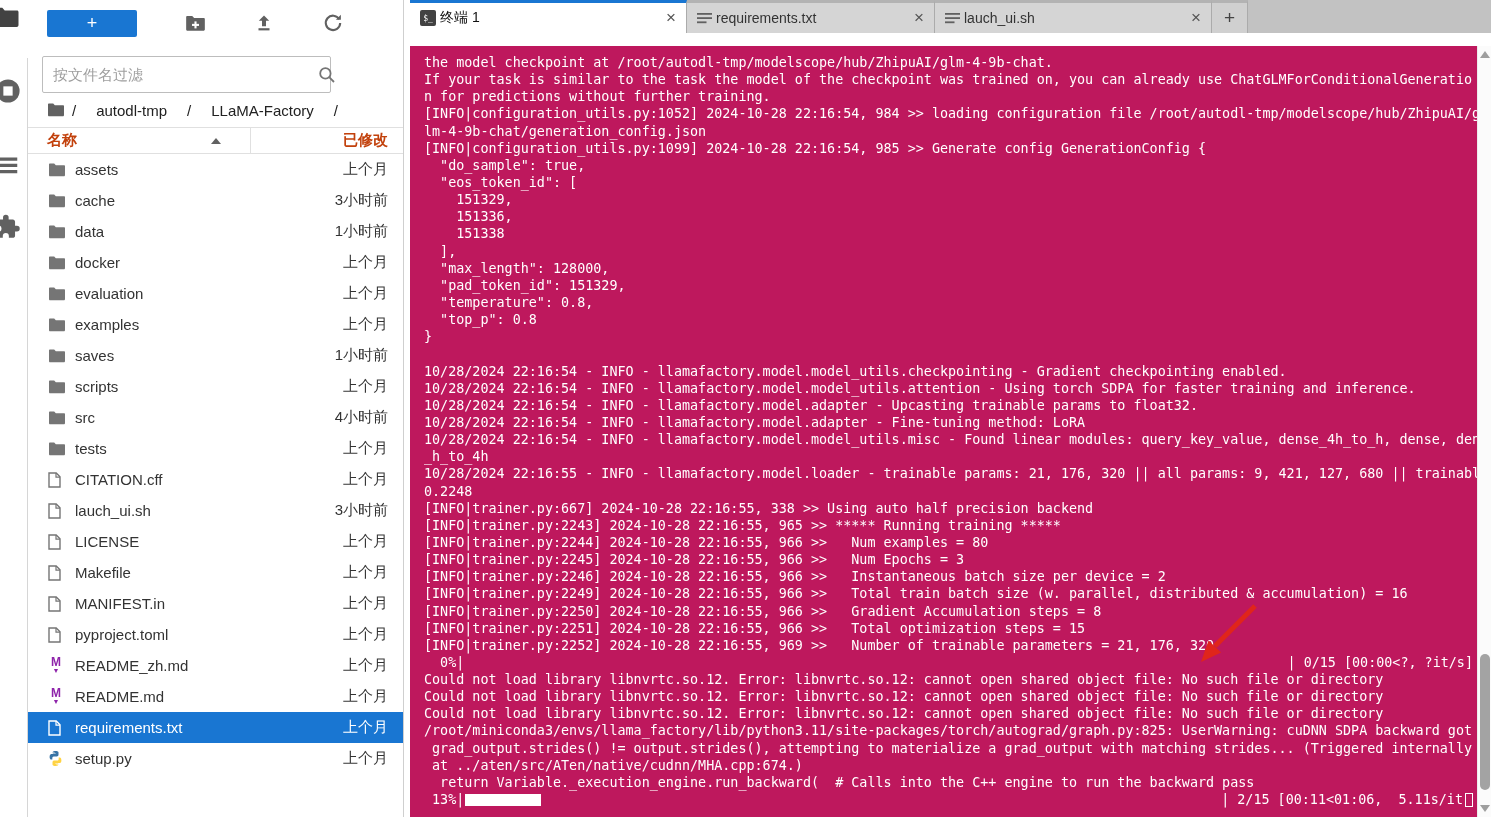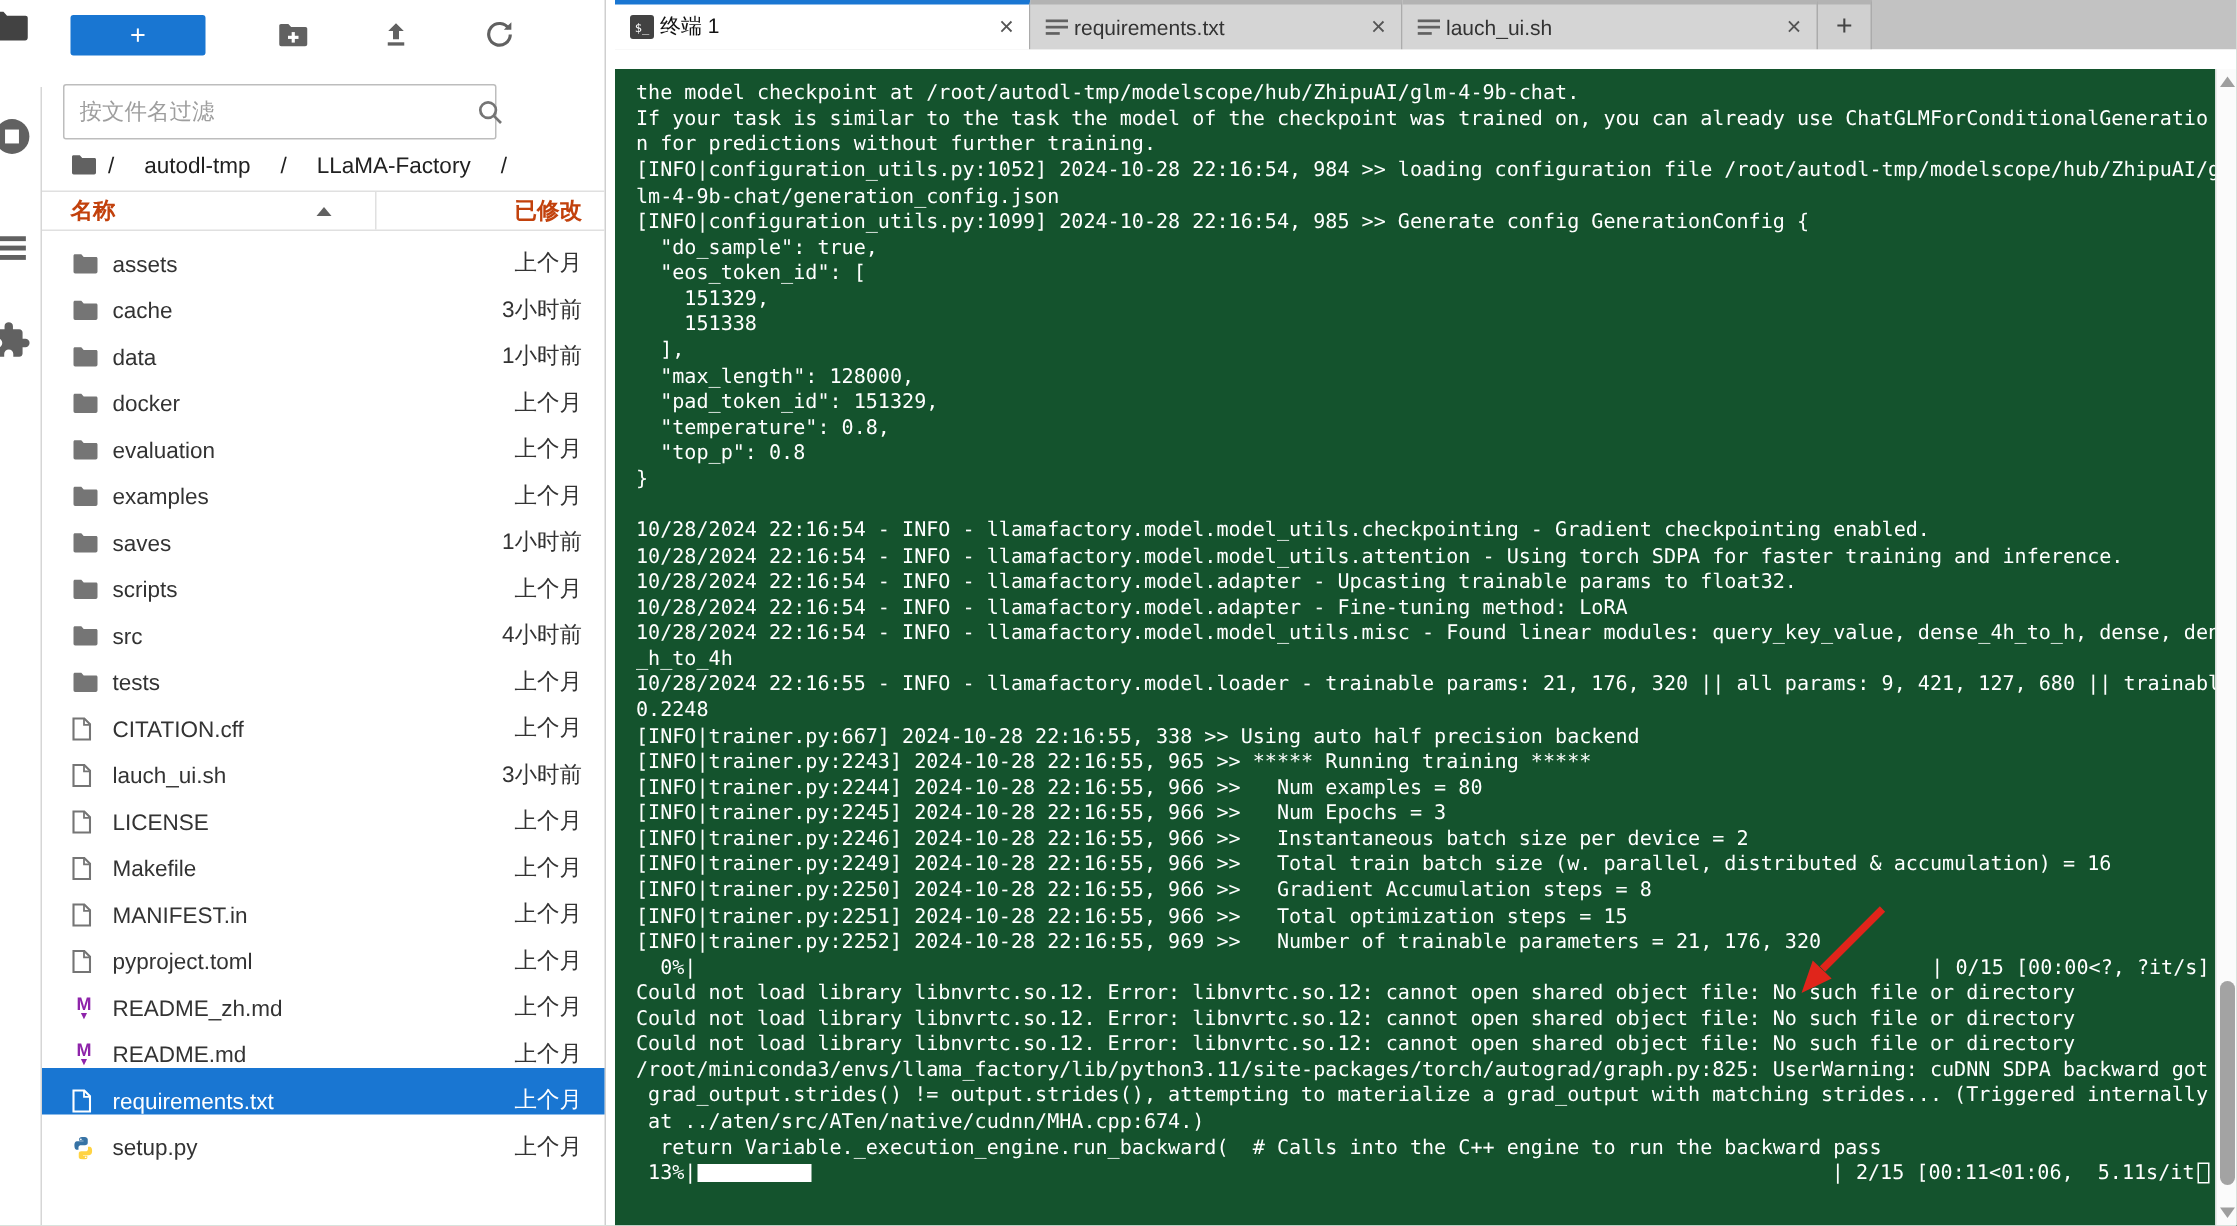--- a/index.html
+++ b/index.html
@@ -34,21 +34,21 @@
   .fb-header { position:relative; display:flex; align-items:center; height:27px;
                border-top:1px solid #e0e0e0; border-bottom:1px solid #e0e0e0;
                font-size:15px; font-weight:bold; color:#c2410c; }
   .fb-header .hname { padding-left:19px; flex:0 0 auto; }
   .sort-caret { position:absolute; left:183px; top:10px; width:0; height:0;
                 border-left:5px solid transparent; border-right:5px solid transparent;
                 border-bottom:6px solid #616161; }
   .col-div { position:absolute; left:222px; top:0; bottom:0; width:1px; background:#e0e0e0; }
   .fb-header .hmod { position:absolute; right:15px; }
   .file-list { }
-  .frow { display:flex; align-items:flex-end; height:31px; font-size:15px; color:#333;
+  .frow { display:flex; align-items:center; height:31px; font-size:15px; color:#333;
           cursor:pointer; position:relative; }
   .frow .fico { width:20px; height:18px; margin-left:20px; display:flex; align-items:center; }
   .frow .fname { margin-left:7px; white-space:nowrap; }
   .frow .ftime { position:absolute; right:15px; }
   .frow.selected { background:#1976d2; color:#fff; }
   .mdicon { display:inline-flex; flex-direction:column; align-items:center;
             color:#8e24aa; width:16px; }
   .mdicon .m { font-weight:bold; font-size:12px; line-height:10px; }
   .mdicon .arr { font-size:7px; line-height:7px; }
 
@@ -64,21 +64,21 @@
   .tab .close { margin-left:8px; font-size:17px; color:#555; line-height:14px; cursor:pointer; }
   .term-ico { display:inline-flex; align-items:center; justify-content:center;
               width:16px; height:16px; background:#424242; border-radius:2px;
               color:#fff; font-size:8px; font-family:"DejaVu Sans Mono",monospace; }
   .addtab { width:36px; height:33px; background:#d0d0d0; border-right:1px solid #ababab;
             border-top:3px solid #b3b3b3; display:flex; align-items:center;
             justify-content:center; font-size:19px; color:#444; cursor:pointer; }
   .panel-gap { position:absolute; left:0; top:33px; right:0; height:13px; background:#fff; }
 
   
-  .terminal { position:absolute; left:0; top:46px; width:1067px; bottom:0; background:#14532d;
+  .terminal { position:absolute; left:0; top:46px; width:1067px; bottom:0; background:#be185d;
               padding:8px 4px 0 14px; overflow:hidden; cursor:text;
               font-family:"DejaVu Sans Mono","Liberation Mono",monospace;
               font-size:13.4px; color:#fff; }
   .tline { height:17.15px; line-height:17.15px; white-space:pre; }
   .tline.split { display:flex; justify-content:space-between; }
   .lg,.rg { display:flex; white-space:pre; }
   .pbar { display:inline-block; width:76px; height:12px; background:#fff;
           align-self:center; margin-left:1px; }
   .cursor { display:inline-block; width:8px; height:14px; border:1px solid #fff;
             align-self:center; margin-left:2px; }
@@ -415,20 +415,21 @@
     <div class="terminal">
         <div class="tline">the model checkpoint at /root/autodl-tmp/modelscope/hub/ZhipuAI/glm-4-9b-chat.</div>
         <div class="tline">If your task is similar to the task the model of the checkpoint was trained on, you can already use ChatGLMForConditionalGeneratio</div>
         <div class="tline">n for predictions without further training.</div>
         <div class="tline">[INFO|configuration_utils.py:1052] 2024-10-28 22:16:54, 984 &gt;&gt; loading configuration file /root/autodl-tmp/modelscope/hub/ZhipuAI/g</div>
         <div class="tline">lm-4-9b-chat/generation_config.json</div>
         <div class="tline">[INFO|configuration_utils.py:1099] 2024-10-28 22:16:54, 985 &gt;&gt; Generate config GenerationConfig {</div>
         <div class="tline">  "do_sample": true,</div>
         <div class="tline">  "eos_token_id": [</div>
         <div class="tline">    151329,</div>
+        <div class="tline">    151336,</div>
         <div class="tline">    151338</div>
         <div class="tline">  ],</div>
         <div class="tline">  "max_length": 128000,</div>
         <div class="tline">  "pad_token_id": 151329,</div>
         <div class="tline">  "temperature": 0.8,</div>
         <div class="tline">  "top_p": 0.8</div>
         <div class="tline">}</div>
         <div class="tline"></div>
         <div class="tline">10/28/2024 22:16:54 - INFO - llamafactory.model.model_utils.checkpointing - Gradient checkpointing enabled.</div>
         <div class="tline">10/28/2024 22:16:54 - INFO - llamafactory.model.model_utils.attention - Using torch SDPA for faster training and inference.</div>

